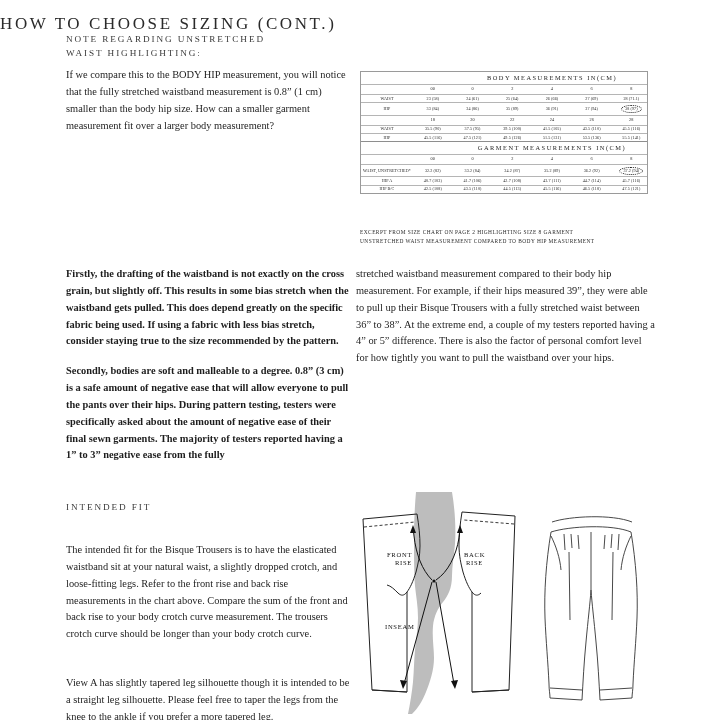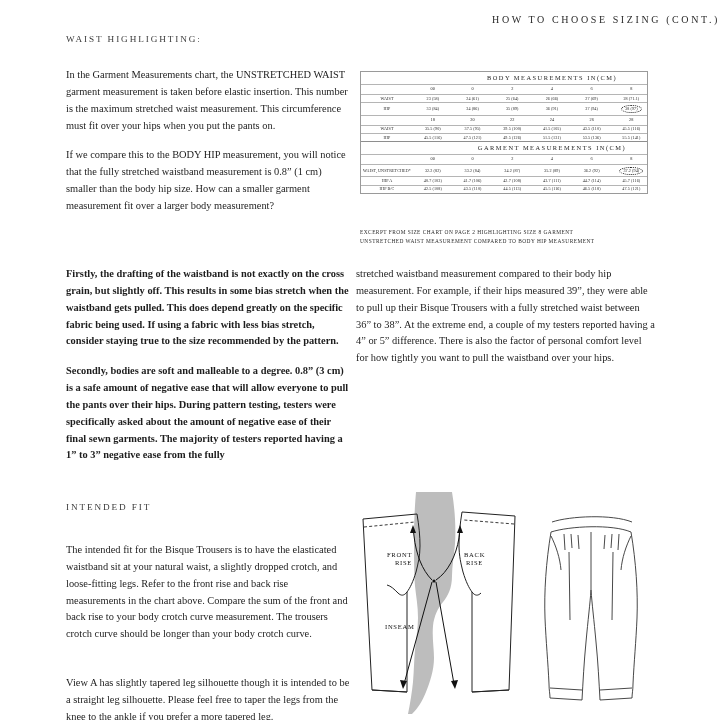--- a/index.html
+++ b/index.html
@@ -17,22 +17,22 @@
   }
   .page {
     position: relative;
     width: 720px;
     height: 720px;
     padding: 0;
   }
 
   
   .page-title {
-    text-align: right;
-    font-size: 10px;
+    text-align: left;
+    font-size: 17px;
     letter-spacing: 2.6px;
     color: #2a2a2a;
     padding-top: 14px;
     font-family: "Liberation Serif", "DejaVu Serif", serif;
   }
 
   
   .section-heading {
     font-size: 9.2px;
     letter-spacing: 1.9px;
@@ -146,25 +146,25 @@
   }
 </style>
 </head>
 <body>
 
 <div class="page">
 
   <div class="page-title">HOW TO CHOOSE SIZING (CONT.)</div>
 
   <div class="col-left" style="top:32px;">
+    <div class="section-heading">NOTE REGARDING UNSTRETCHED</div>
     <div class="section-heading">WAIST HIGHLIGHTING:</div>
   </div>
 
   <div class="col-left" style="top:67px;">
-    <p class="body-text">In the Garment Measurements chart, the UNSTRETCHED WAIST garment measurement is taken before elastic insertion. This number is the maximum stretched waist measurement. This circumference must fit over your hips when you put the pants on.</p>
     <p class="body-text">If we compare this to the BODY HIP measurement, you will notice that the fully stretched waistband measurement is 0.8” (1 cm) smaller than the body hip size. How can a smaller garment measurement fit over a larger body measurement?</p>
   </div>
 
   <div class="col-left" style="top:266px;font-weight:bold;">
     <p class="body-text">Firstly, the drafting of the waistband is not exactly on the cross grain, but slightly off. This results in some bias stretch when the waistband gets pulled. This does depend greatly on the specific fabric being used. If using a fabric with less bias stretch, consider staying true to the size recommended by the pattern.</p>
     <p class="body-text">Secondly, bodies are soft and malleable to a degree. 0.8” (3 cm) is a safe amount of negative ease that will allow everyone to pull the pants over their hips. During pattern testing, testers were specifically asked about the amount of negative ease of their final sewn garments. The majority of testers reported having a 1” to 3” negative ease from the fully</p>
   </div>
 
   <div class="col-right" style="top:266px;">
     <p class="body-text">stretched waistband measurement compared to their body hip measurement. For example, if their hips measured 39”, they were able to pull up their Bisque Trousers with a fully stretched waist between 36” to 38”. At the extreme end, a couple of my testers reported having a 4” or 5” difference. There is also the factor of personal comfort level for how tightly you want to pull the waistband over your hips.</p>

